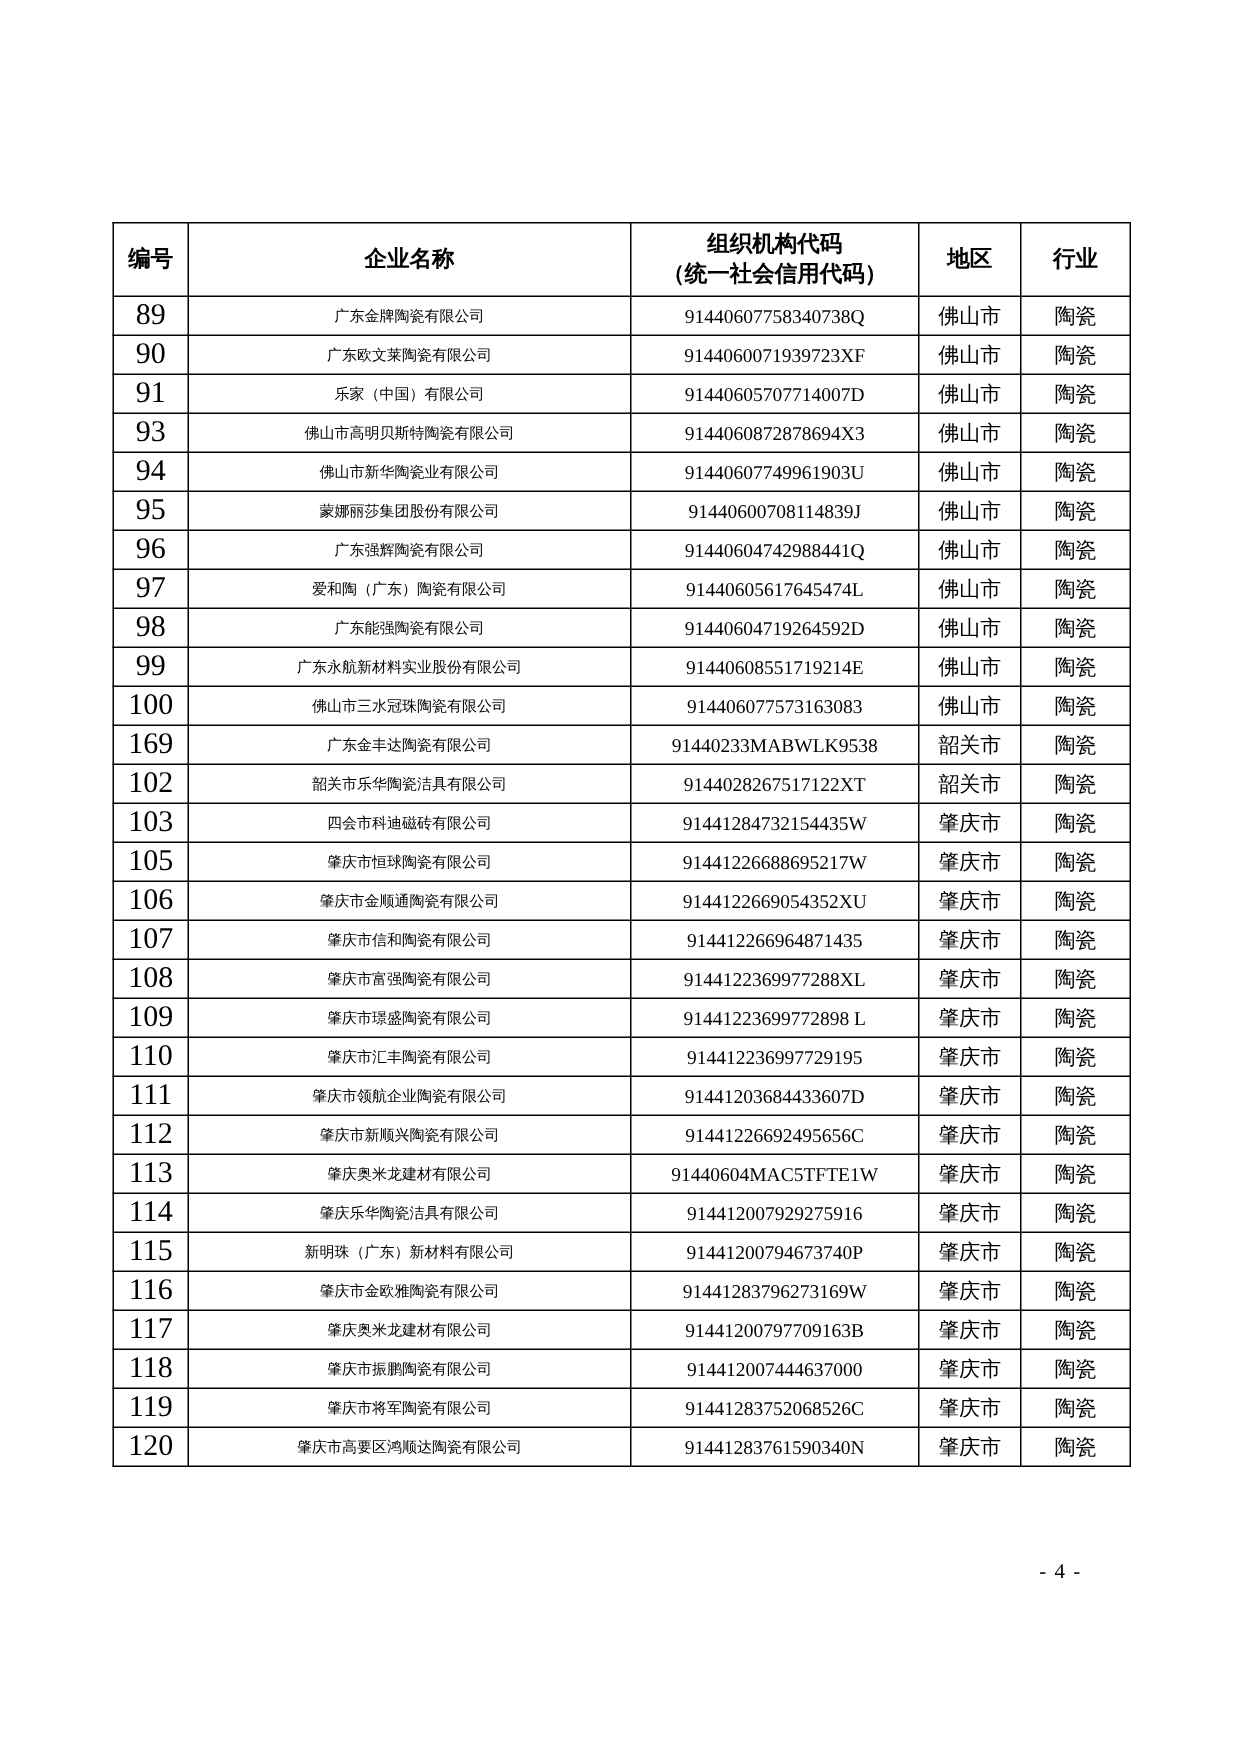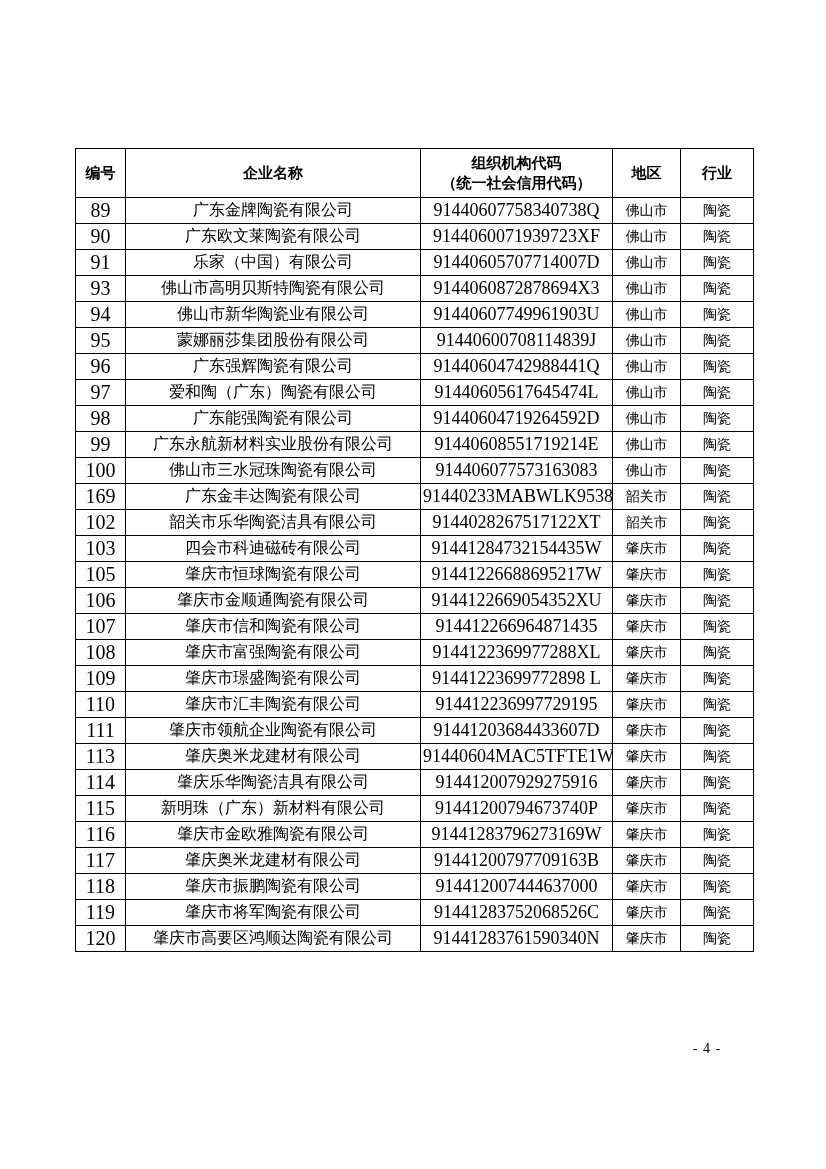--- a/index.html
+++ b/index.html
@@ -44,24 +44,24 @@
     display: block;
     line-height: 1.35;
   }
   tbody tr {
     height: 26px;
   }
   td.cell-id {
     font-size: 20px;
   }
   td.cell-name {
-    font-size: 16px;
+    font-size: 10px;
   }
   td.cell-code {
-    font-size: 18px;
+    font-size: 13px;
   }
   td.cell-region,
   td.cell-industry {
     font-size: 14px;
   }
   .page-number {
     position: absolute;
     left: 662px;
     top: 1041px;
     width: 90px;
@@ -236,20 +236,27 @@
     <td class="cell-industry">陶瓷</td>
   </tr>
         <tr>
     <td class="cell-id">111</td>
     <td class="cell-name">肇庆市领航企业陶瓷有限公司</td>
     <td class="cell-code">91441203684433607D</td>
     <td class="cell-region">肇庆市</td>
     <td class="cell-industry">陶瓷</td>
   </tr>
         <tr>
+    <td class="cell-id">112</td>
+    <td class="cell-name">肇庆市新顺兴陶瓷有限公司</td>
+    <td class="cell-code">91441226692495656C</td>
+    <td class="cell-region">肇庆市</td>
+    <td class="cell-industry">陶瓷</td>
+  </tr>
+        <tr>
     <td class="cell-id">113</td>
     <td class="cell-name">肇庆奥米龙建材有限公司</td>
     <td class="cell-code">91440604MAC5TFTE1W</td>
     <td class="cell-region">肇庆市</td>
     <td class="cell-industry">陶瓷</td>
   </tr>
         <tr>
     <td class="cell-id">114</td>
     <td class="cell-name">肇庆乐华陶瓷洁具有限公司</td>
     <td class="cell-code">914412007929275916</td>

